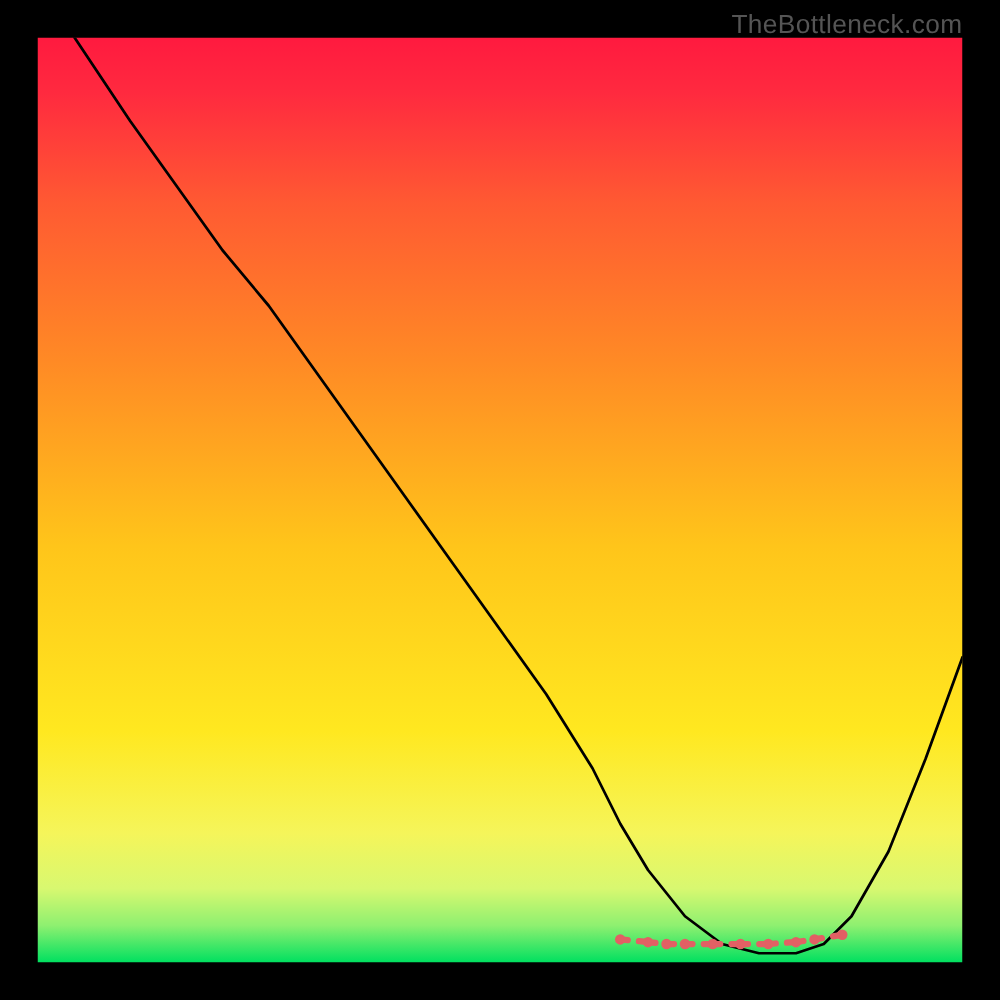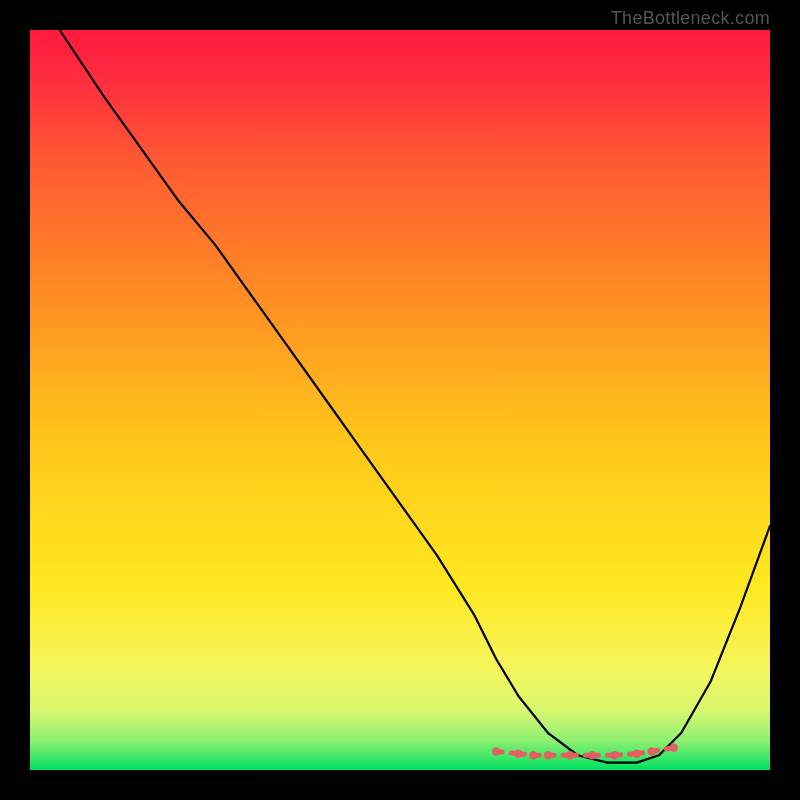--- a/index.html
+++ b/index.html
@@ -1,19 +1,19 @@
 <!DOCTYPE html>
 <html><head>
 <meta charset="utf-8">
 <style>
   * { margin: 0; padding: 0; box-sizing: border-box; }
   body { background: #000; width: 800px; height: 800px; overflow: hidden; font-family: Arial, sans-serif; }
   .container { position: relative; width: 800px; height: 800px; background: #000; }
   .plot-area { position: absolute; left: 30px; top: 30px; width: 740px; height: 740px; }
-  .watermark { position: absolute; top: 8px; right: 30px; font-size: 18px; font-weight: 500; color: #555; letter-spacing: 0.3px; }
+  .watermark { position: absolute; top: 8px; right: 30px; font-size: 21px; font-weight: 500; color: #555; letter-spacing: 0.3px; }
   svg { display: block; }
 </style>
 </head>
 <body>
 
 <div class="container">
   <div class="watermark">TheBottleneck.com</div>
   <div class="plot-area">
     <svg width="740" height="740" viewBox="0 0 740 740">
       <defs>

